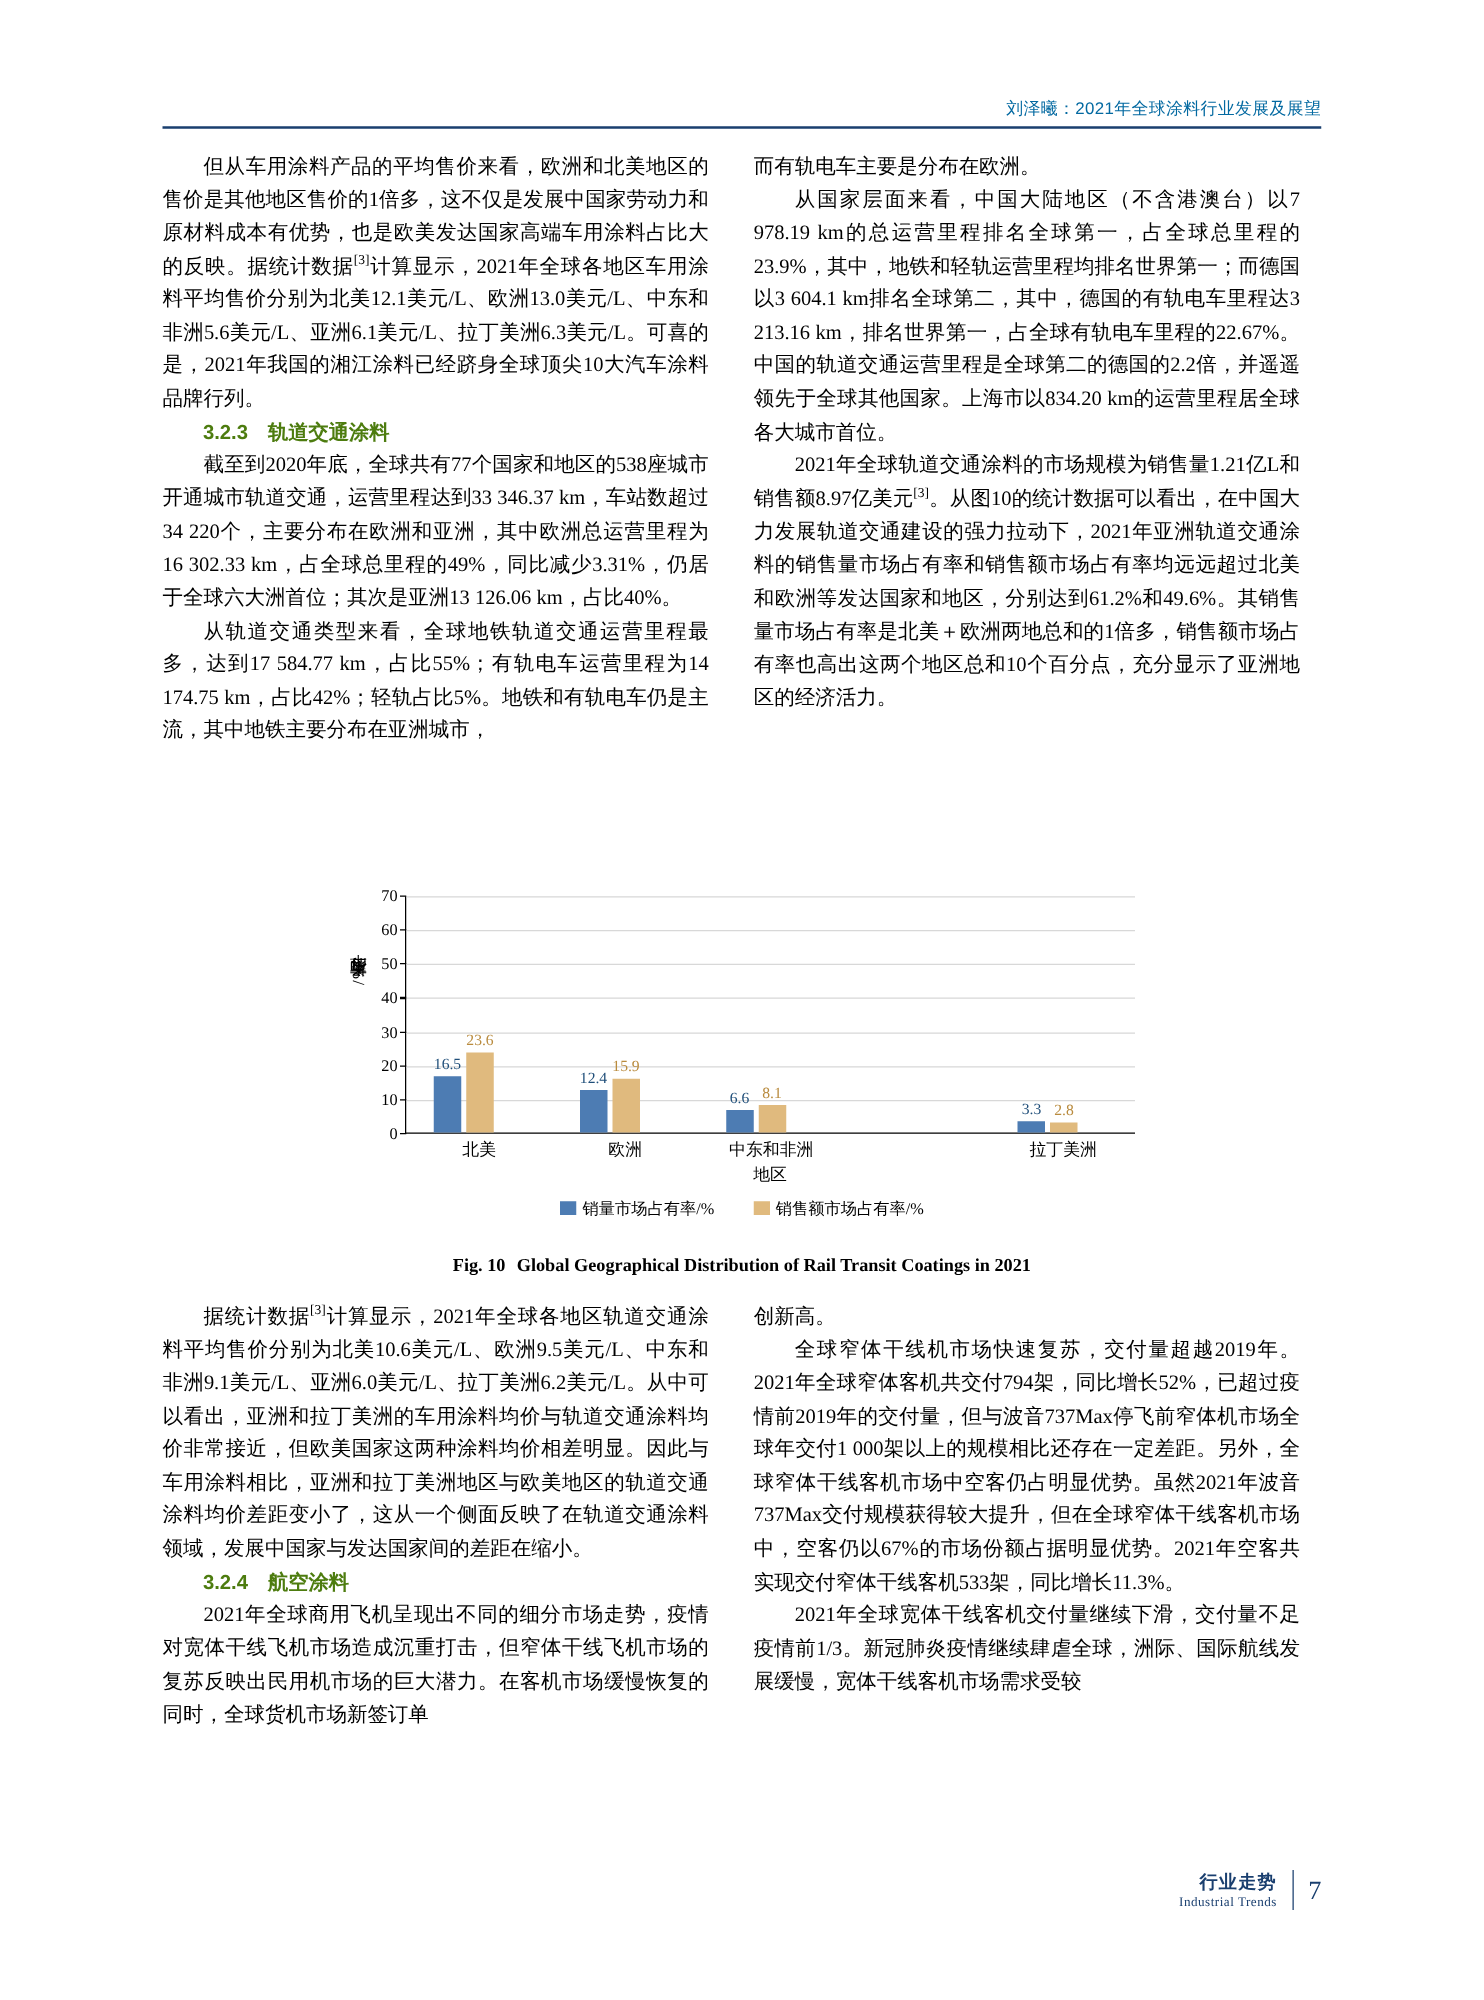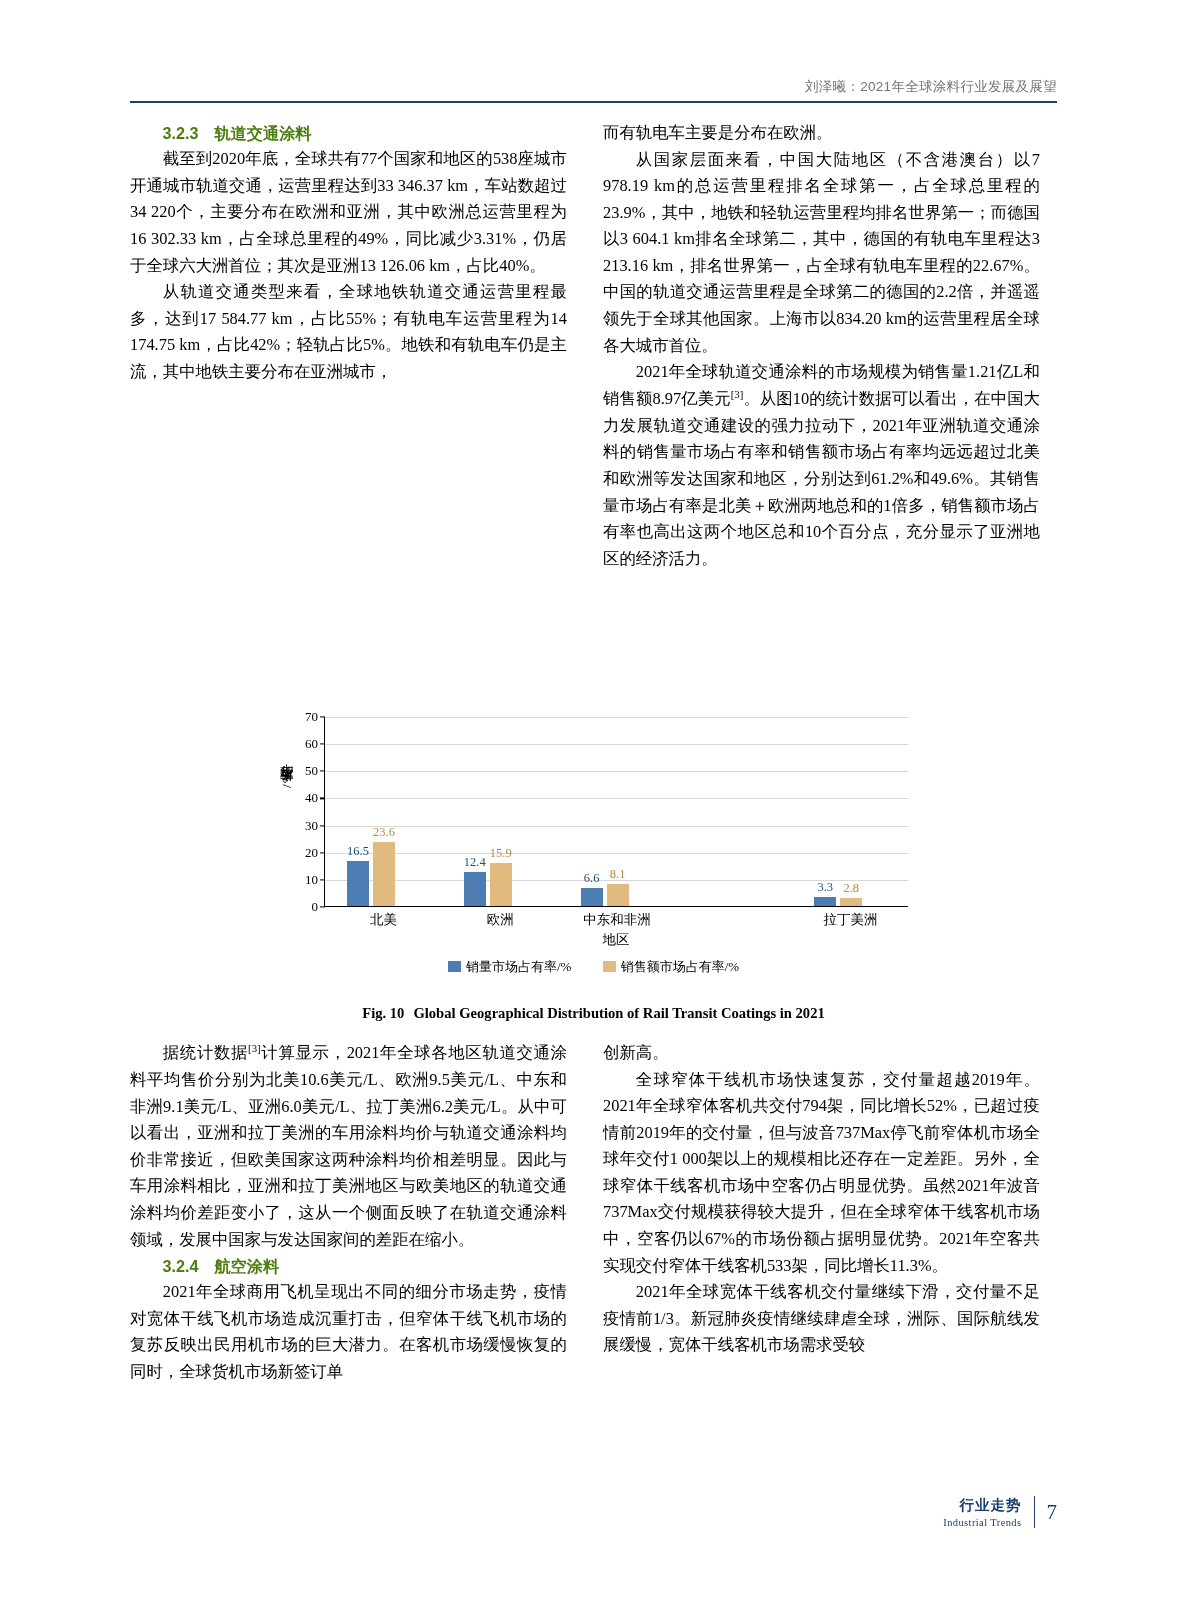--- a/index.html
+++ b/index.html
@@ -22,21 +22,21 @@
     background: #fff;
   }
   
   .header {
     position: absolute;
     left: 130px;
     top: 78px;
     width: 927px;
     text-align: right;
     font-size: 13.5px;
-    color: #737373;
+    color: #0369a1;
     font-family: "Liberation Sans", sans-serif;
     letter-spacing: 0.3px;
   }
   .header-rule {
     position: absolute;
     left: 130px;
     top: 101px;
     width: 927px;
     height: 1.6px;
     background: #1a3f6f;
@@ -250,20 +250,21 @@
 </style>
 </head>
 <body>
 
 <div class="page">
 
   <div class="header">刘泽曦：2021年全球涂料行业发展及展望</div>
   <div class="header-rule"></div>
 
   <div class="col col-left-top">
+    <p>但从车用涂料产品的平均售价来看，欧洲和北美地区的售价是其他地区售价的1倍多，这不仅是发展中国家劳动力和原材料成本有优势，也是欧美发达国家高端车用涂料占比大的反映。据统计数据<sup>[3]</sup>计算显示，2021年全球各地区车用涂料平均售价分别为北美12.1美元/L、欧洲13.0美元/L、中东和非洲5.6美元/L、亚洲6.1美元/L、拉丁美洲6.3美元/L。可喜的是，2021年我国的湘江涂料已经跻身全球顶尖10大汽车涂料品牌行列。</p>
     <p class="sec-head"><span class="num">3.2.3</span><span>轨道交通涂料</span></p>
     <p>截至到2020年底，全球共有77个国家和地区的538座城市开通城市轨道交通，运营里程达到33 346.37 km，车站数超过34 220个，主要分布在欧洲和亚洲，其中欧洲总运营里程为16 302.33 km，占全球总里程的49%，同比减少3.31%，仍居于全球六大洲首位；其次是亚洲13 126.06 km，占比40%。</p>
     <p>从轨道交通类型来看，全球地铁轨道交通运营里程最多，达到17 584.77 km，占比55%；有轨电车运营里程为14 174.75 km，占比42%；轻轨占比5%。地铁和有轨电车仍是主流，其中地铁主要分布在亚洲城市，</p>
   </div>
 
   <div class="col col-right-top">
     <p style="text-indent:0">而有轨电车主要是分布在欧洲。</p>
     <p>从国家层面来看，中国大陆地区（不含港澳台）以7 978.19 km的总运营里程排名全球第一，占全球总里程的23.9%，其中，地铁和轻轨运营里程均排名世界第一；而德国以3 604.1 km排名全球第二，其中，德国的有轨电车里程达3 213.16 km，排名世界第一，占全球有轨电车里程的22.67%。中国的轨道交通运营里程是全球第二的德国的2.2倍，并遥遥领先于全球其他国家。上海市以834.20 km的运营里程居全球各大城市首位。</p>
     <p>2021年全球轨道交通涂料的市场规模为销售量1.21亿L和销售额8.97亿美元<sup>[3]</sup>。从图10的统计数据可以看出，在中国大力发展轨道交通建设的强力拉动下，2021年亚洲轨道交通涂料的销售量市场占有率和销售额市场占有率均远远超过北美和欧洲等发达国家和地区，分别达到61.2%和49.6%。其销售量市场占有率是北美＋欧洲两地总和的1倍多，销售额市场占有率也高出这两个地区总和10个百分点，充分显示了亚洲地区的经济活力。</p>
   </div>

